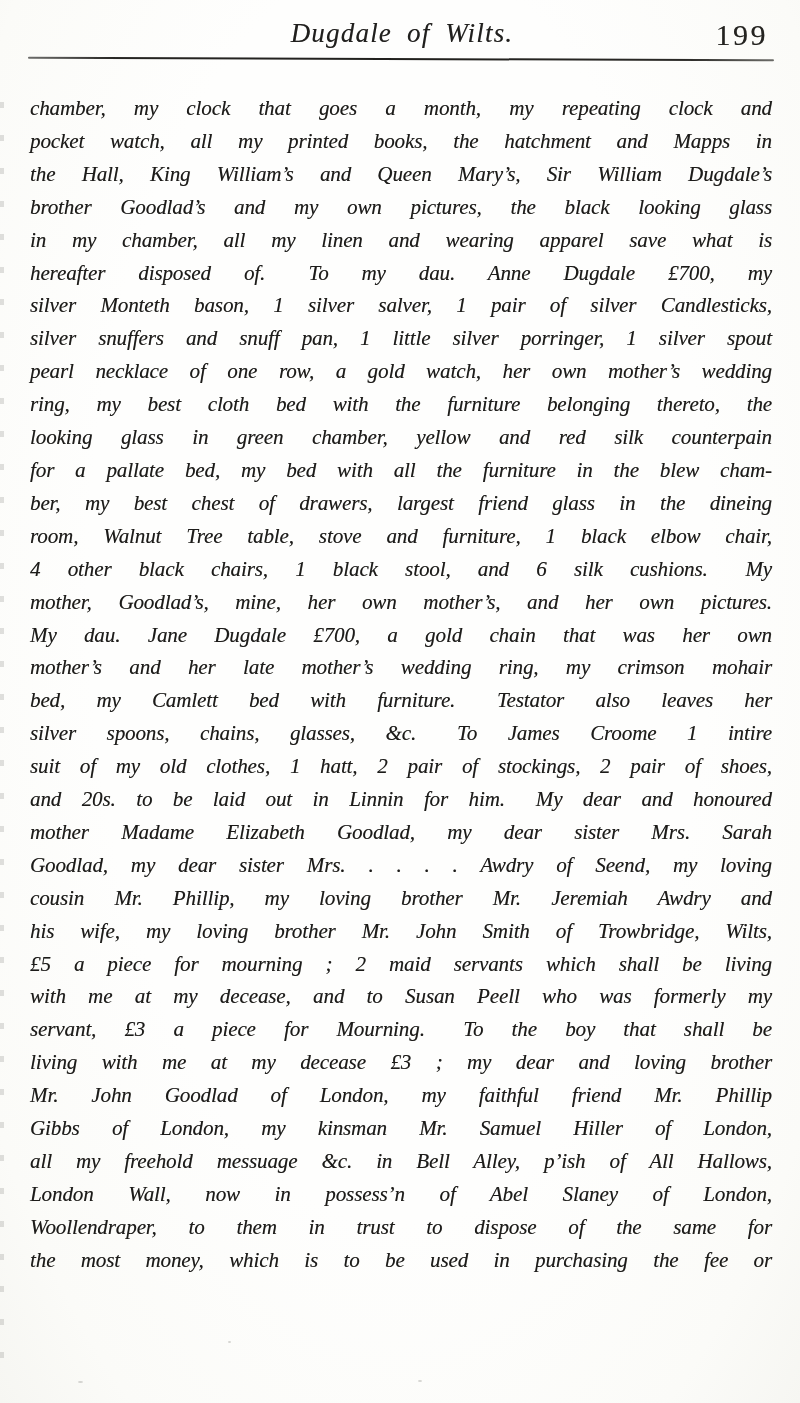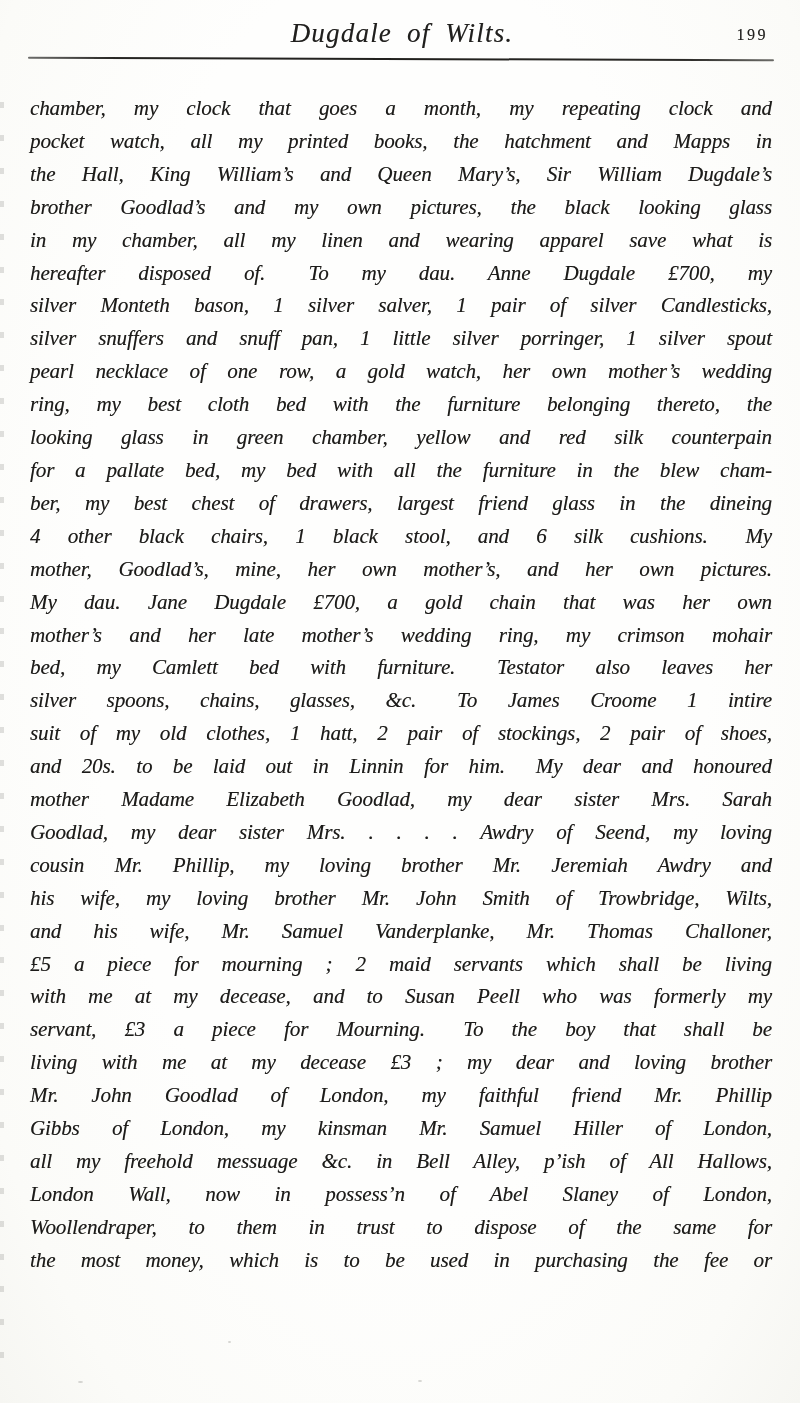--- a/index.html
+++ b/index.html
@@ -34,21 +34,21 @@
     line-height: 38px;
     letter-spacing: 1.2px;
     word-spacing: 7px;
     color: #201f1d;
     text-shadow: 0.2px 0.2px 0.4px rgba(25,25,25,0.45);
   }
   .page-number {
     position: absolute;
     right: 6px;
     top: 2px;
-    font-size: 16px;
+    font-size: 30px;
     line-height: 38px;
     letter-spacing: 2.5px;
     color: #242320;
     text-shadow: 0.2px 0.2px 0.4px rgba(25,25,25,0.4);
   }
   .header-rule {
     position: absolute;
     top: 58px;
     left: 28px;
     width: 746px;
@@ -115,33 +115,33 @@
       <div class="text-line">brother Goodlad’s and my own pictures, the black looking glass</div>
       <div class="text-line">in my chamber, all my linen and wearing apparel save what is</div>
       <div class="text-line">hereafter disposed of.  To my dau. Anne Dugdale £700, my</div>
       <div class="text-line">silver Monteth bason, 1 silver salver, 1 pair of silver Candlesticks,</div>
       <div class="text-line">silver snuffers and snuff pan, 1 little silver porringer, 1 silver spout</div>
       <div class="text-line">pearl necklace of one row, a gold watch, her own mother’s wedding</div>
       <div class="text-line">ring, my best cloth bed with the furniture belonging thereto, the</div>
       <div class="text-line">looking glass in green chamber, yellow and red silk counterpain</div>
       <div class="text-line">for a pallate bed, my bed with all the furniture in the blew cham-</div>
       <div class="text-line">ber, my best chest of drawers, largest friend glass in the dineing</div>
+      <div class="text-line">room, Walnut Tree table, stove and furniture, 1 black elbow chair,</div>
       <div class="text-line">4 other black chairs, 1 black stool, and 6 silk cushions.  My</div>
       <div class="text-line">mother, Goodlad’s, mine, her own mother’s, and her own pictures.</div>
       <div class="text-line">My dau. Jane Dugdale £700, a gold chain that was her own</div>
       <div class="text-line">mother’s and her late mother’s wedding ring, my crimson mohair</div>
       <div class="text-line">bed, my Camlett bed with furniture.  Testator also leaves her</div>
       <div class="text-line">silver spoons, chains, glasses, &amp;c.  To James Croome 1 intire</div>
       <div class="text-line">suit of my old clothes, 1 hatt, 2 pair of stockings, 2 pair of shoes,</div>
       <div class="text-line">and 20s. to be laid out in Linnin for him.  My dear and honoured</div>
       <div class="text-line">mother Madame Elizabeth Goodlad, my dear sister Mrs. Sarah</div>
       <div class="text-line">Goodlad, my dear sister Mrs. . . . . Awdry of Seend, my loving</div>
       <div class="text-line">cousin Mr. Phillip, my loving brother Mr. Jeremiah Awdry and</div>
       <div class="text-line">his wife, my loving brother Mr. John Smith of Trowbridge, Wilts,</div>
-      <div class="text-line">and his wife, Mr. Samuel Vanderplanke, Mr. Thomas Challoner,</div>
       <div class="text-line">£5 a piece for mourning ; 2 maid servants which shall be living</div>
       <div class="text-line">with me at my decease, and to Susan Peell who was formerly my</div>
       <div class="text-line">servant, £3 a piece for Mourning.  To the boy that shall be</div>
       <div class="text-line">living with me at my decease £3 ; my dear and loving brother</div>
       <div class="text-line">Mr. John Goodlad of London, my faithful friend Mr. Phillip</div>
       <div class="text-line">Gibbs of London, my kinsman Mr. Samuel Hiller of London,</div>
       <div class="text-line">all my freehold messuage &amp;c. in Bell Alley, p’ish of All Hallows,</div>
       <div class="text-line">London Wall, now in possess’n of Abel Slaney of London,</div>
       <div class="text-line">Woollendraper, to them in trust to dispose of the same for</div>
       <div class="text-line">the most money, which is to be used in purchasing the fee or</div>

